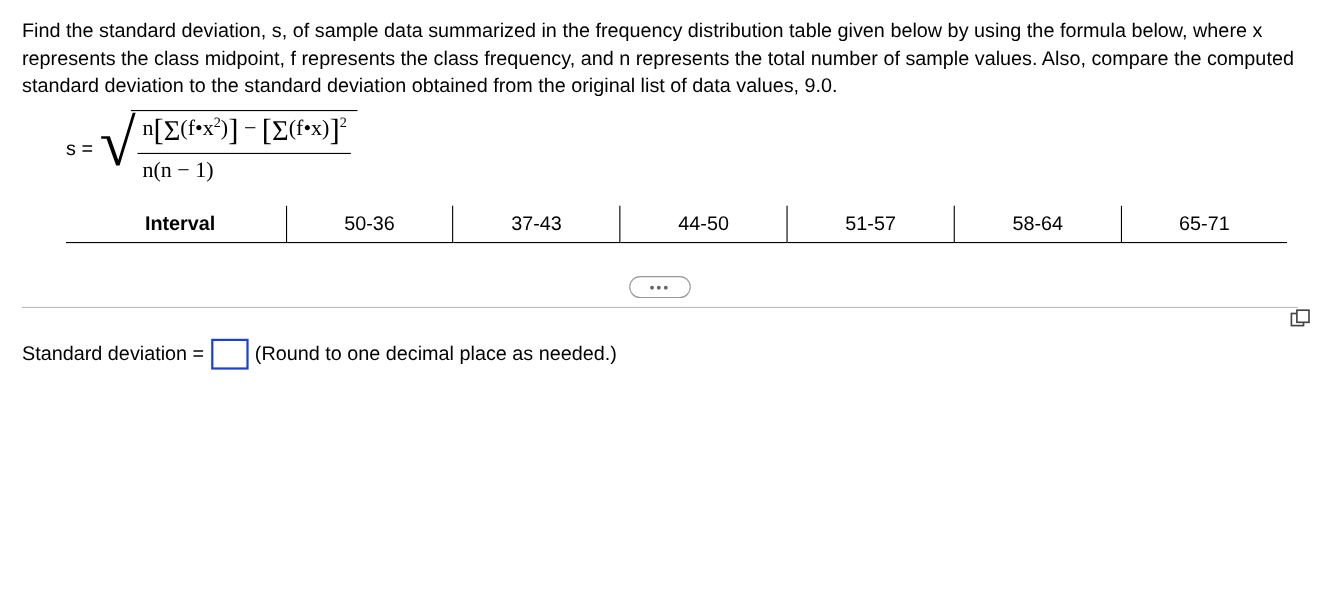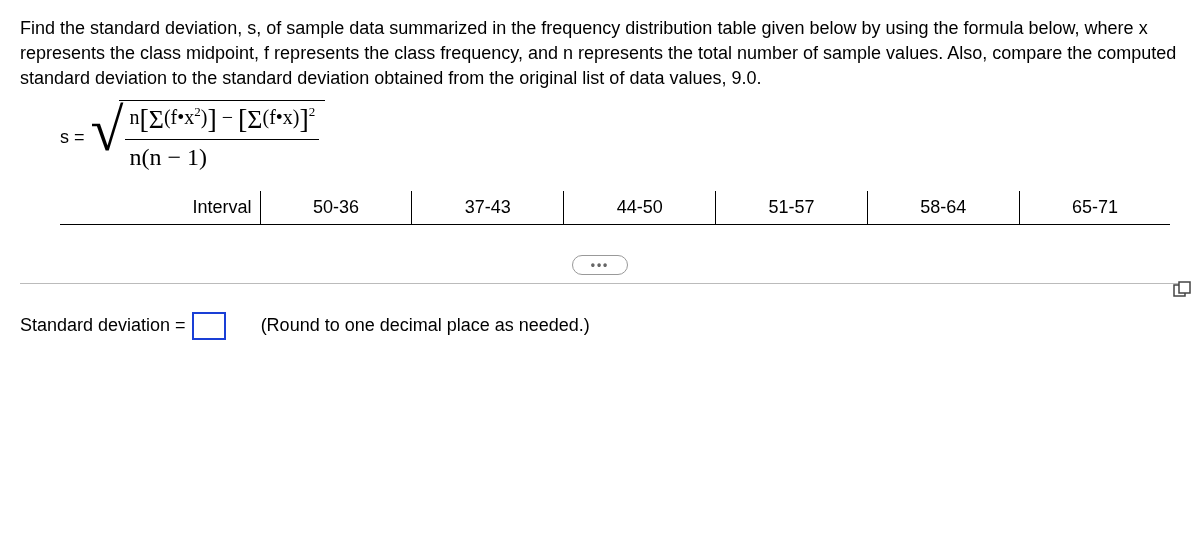--- a/index.html
+++ b/index.html
@@ -46,41 +46,41 @@
     padding: 2px 4px 4px 4px;
     white-space: nowrap;
     font-size: 20px;
   }
   .frac-bar {
     width: 100%;
     border-top: 1.5px solid #000;
   }
   .frac-bot {
     padding: 4px 4px 2px 4px;
-    font-size: 24px;
+    font-size: 20px;
   }
   .bigop { font-size: 26px; vertical-align: -4px; }
   .bigbr { font-size: 28px; vertical-align: -4px; }
   sup { font-size: 13px; }
   .freq-table {
     margin: 10px 0 0 40px;
     width: 1110px;
   }
   .freq-table table {
     border-collapse: collapse;
     width: 100%;
   }
   .freq-table td, .freq-table th {
     text-align: center;
     padding: 6px 8px;
     font-weight: normal;
   }
   .freq-table .row-label {
-    text-align: right;
-    font-weight: normal;
+    text-align: center;
+    font-weight: bold;
     padding-left: 16px;
     width: 200px;
   }
   .freq-table tr:first-child td,
   .freq-table tr:first-child th {
     border-bottom: 1.5px solid #000;
   }
   .freq-table td.cell {
     border-left: 1.5px solid #000;
   }
@@ -117,21 +117,21 @@
     font-size: 18px;
   }
   .answer-input {
     width: 34px;
     height: 28px;
     border: 2px solid #1a3fd6;
     background: #fff;
     text-align: center;
     font-size: 16px;
   }
-  .hint { color: #000; margin-left: 29px; }
+  .hint { color: #000; }
 </style>
 </head>
 <body>
 
 <div class="problem-text">Find the standard deviation, s, of sample data summarized in the frequency distribution table given below by using the formula below, where x represents the class midpoint, f represents the class frequency, and n represents the total number of sample values. Also, compare the computed standard deviation to the standard deviation obtained from the original list of data values, 9.0.</div>
 
 <div class="formula-row">
   <span class="lhs">s =</span>
   <span class="sqrt-wrap">
     <span class="radical-sign">√</span>

